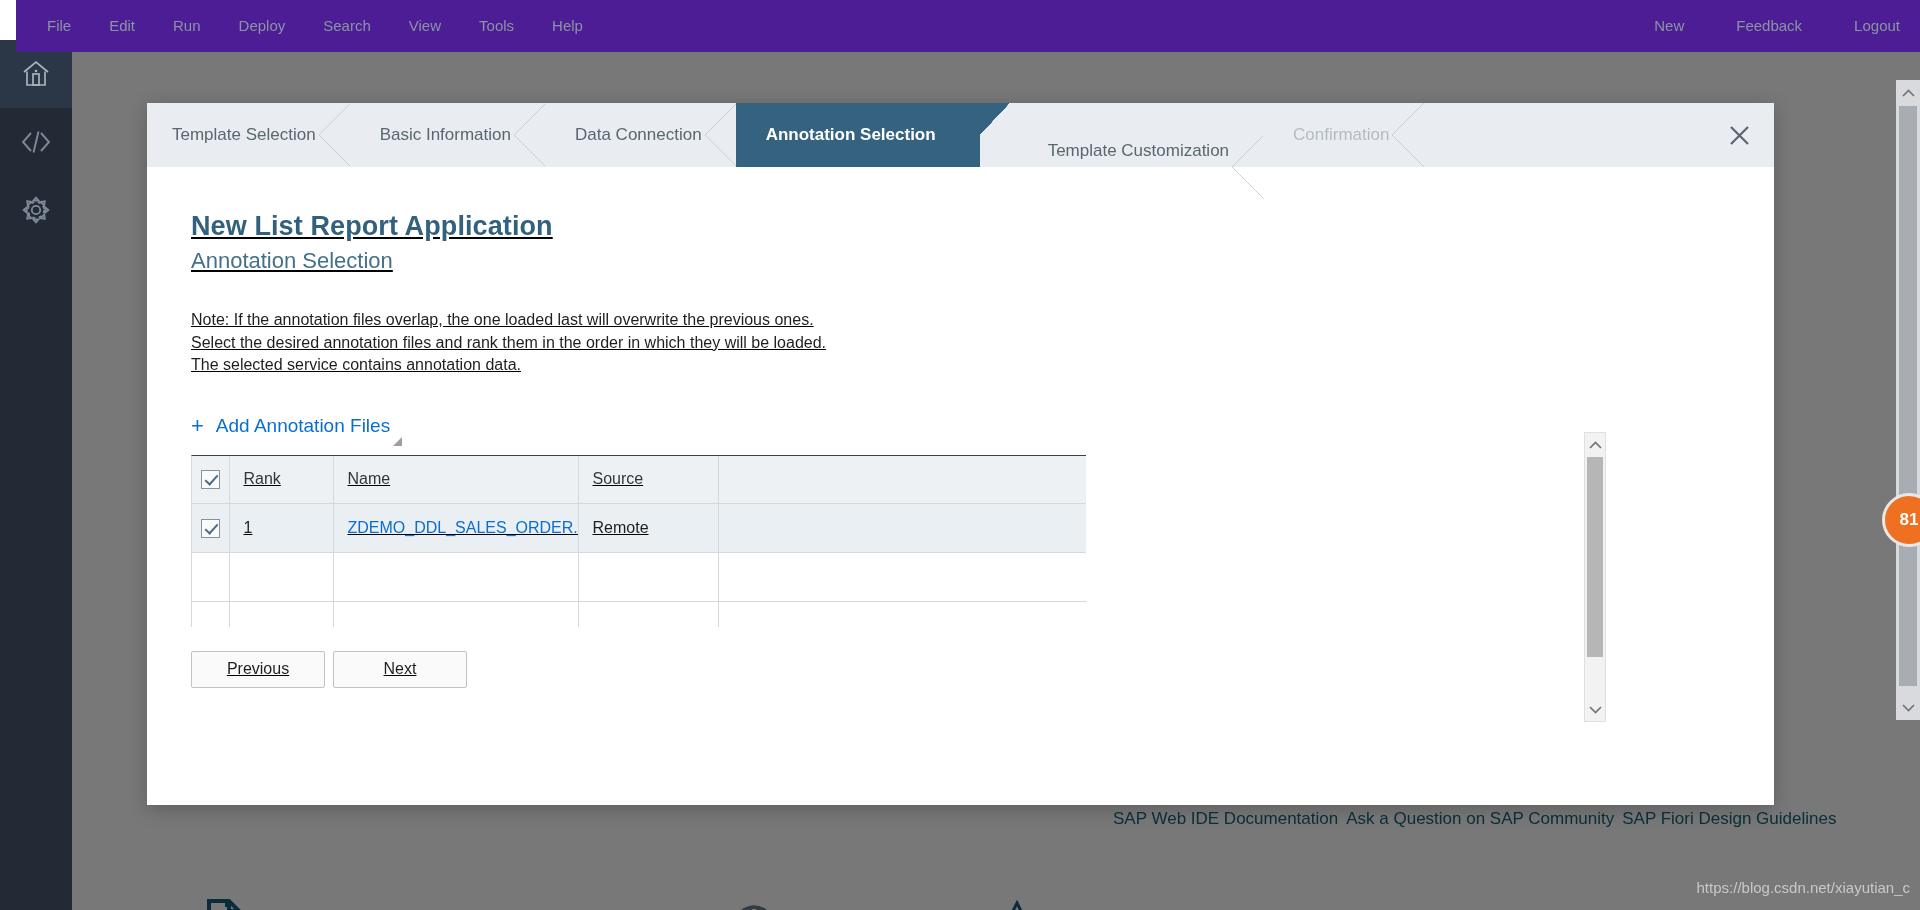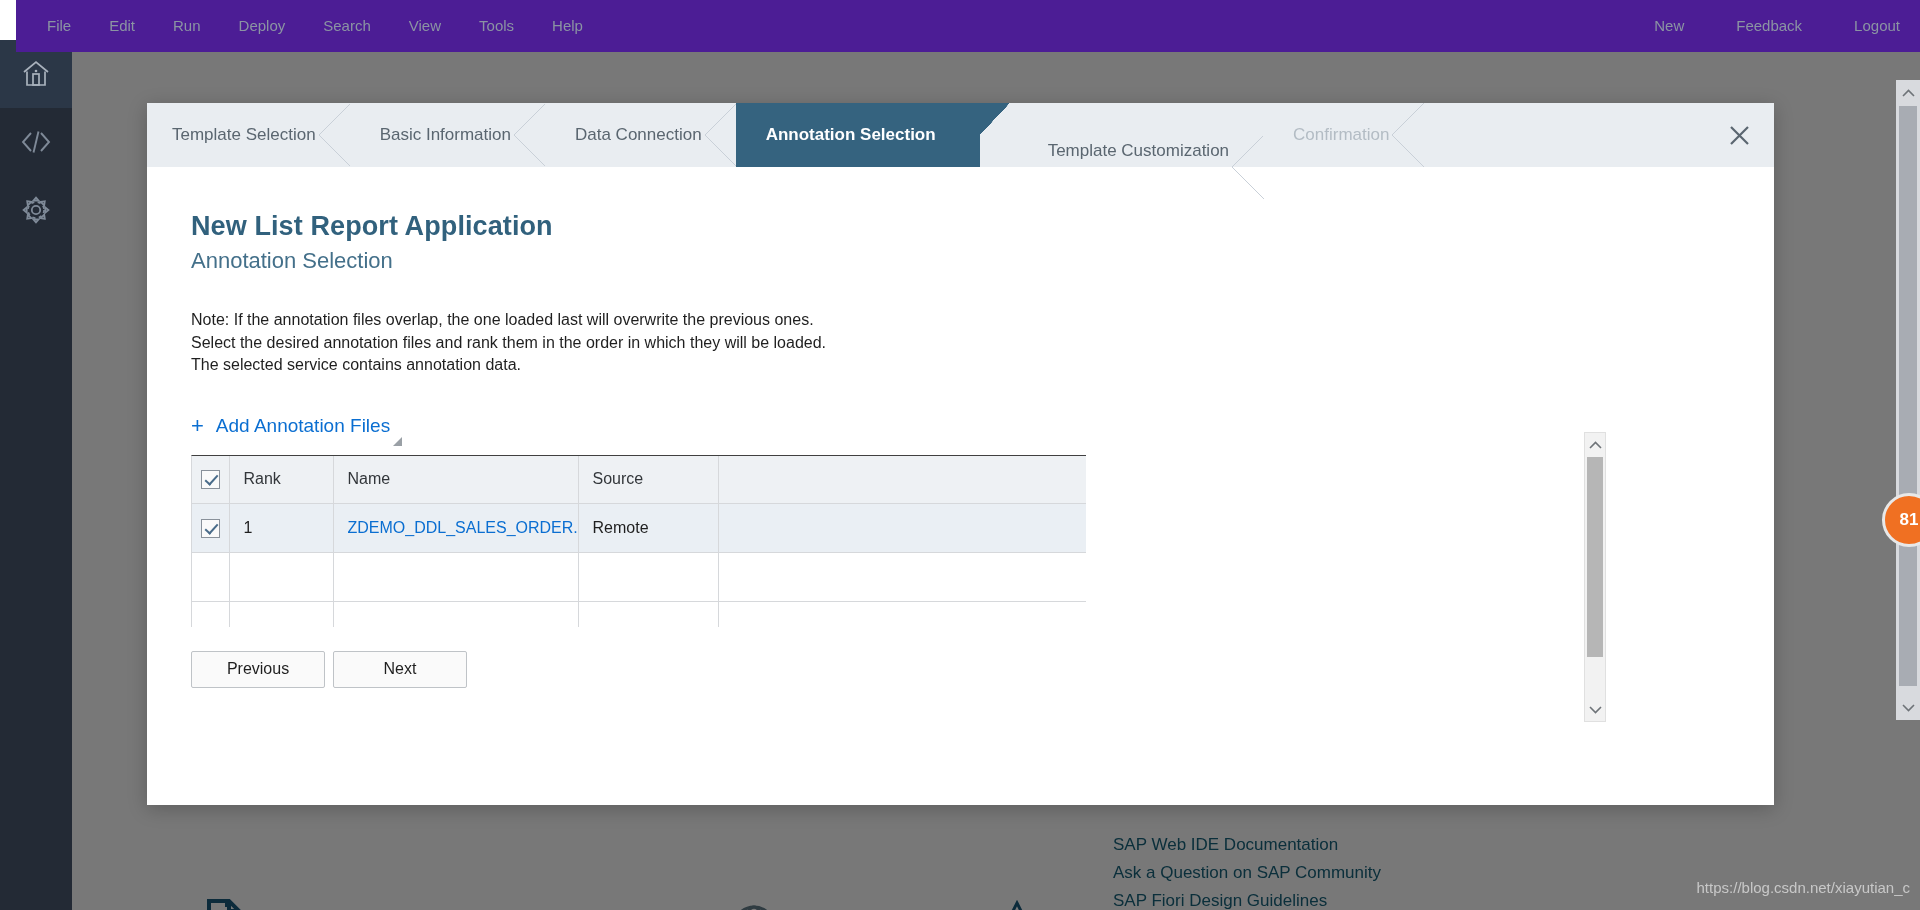--- a/index.html
+++ b/index.html
@@ -53,22 +53,22 @@
   .workspace {
     position: absolute; top: 40px; left: 72px;
     width: 1848px; height: 870px;
     background: #ffffff;
     overflow: hidden;
     z-index: 5;
   }
   .ws-inner { position: relative; width: 100%; height: 100%; }
 
   .ws-links {
-    position: absolute; left: 1041px; top: 795px;
-    display: flex; flex-direction: column; gap: 8px;
+    position: absolute; left: 1041px; top: 769px;
+    display: flex; flex-direction: row; gap: 8px;
   }
   .ws-link {
     color: #19657e;
     font-size: 17px;
     cursor: pointer;
     white-space: nowrap;
   }
 
   .ws-tiles {
     position: absolute; left: 120px; top: 855px;
@@ -192,20 +192,21 @@
     display: flex; align-items: center; justify-content: center;
     cursor: pointer;
     color: #5a6670;
   }
 
   .dialog-body {
     position: relative;
     flex: 1 1 auto;
     padding: 44px 0 0 44px;
     overflow: hidden;
+    text-decoration: underline;
   }
 
   .title-main {
     font-size: 27px;
     font-weight: bold;
     color: #31617d;
     letter-spacing: 0.1px;
   }
   .title-sub {
     font-size: 22px;

